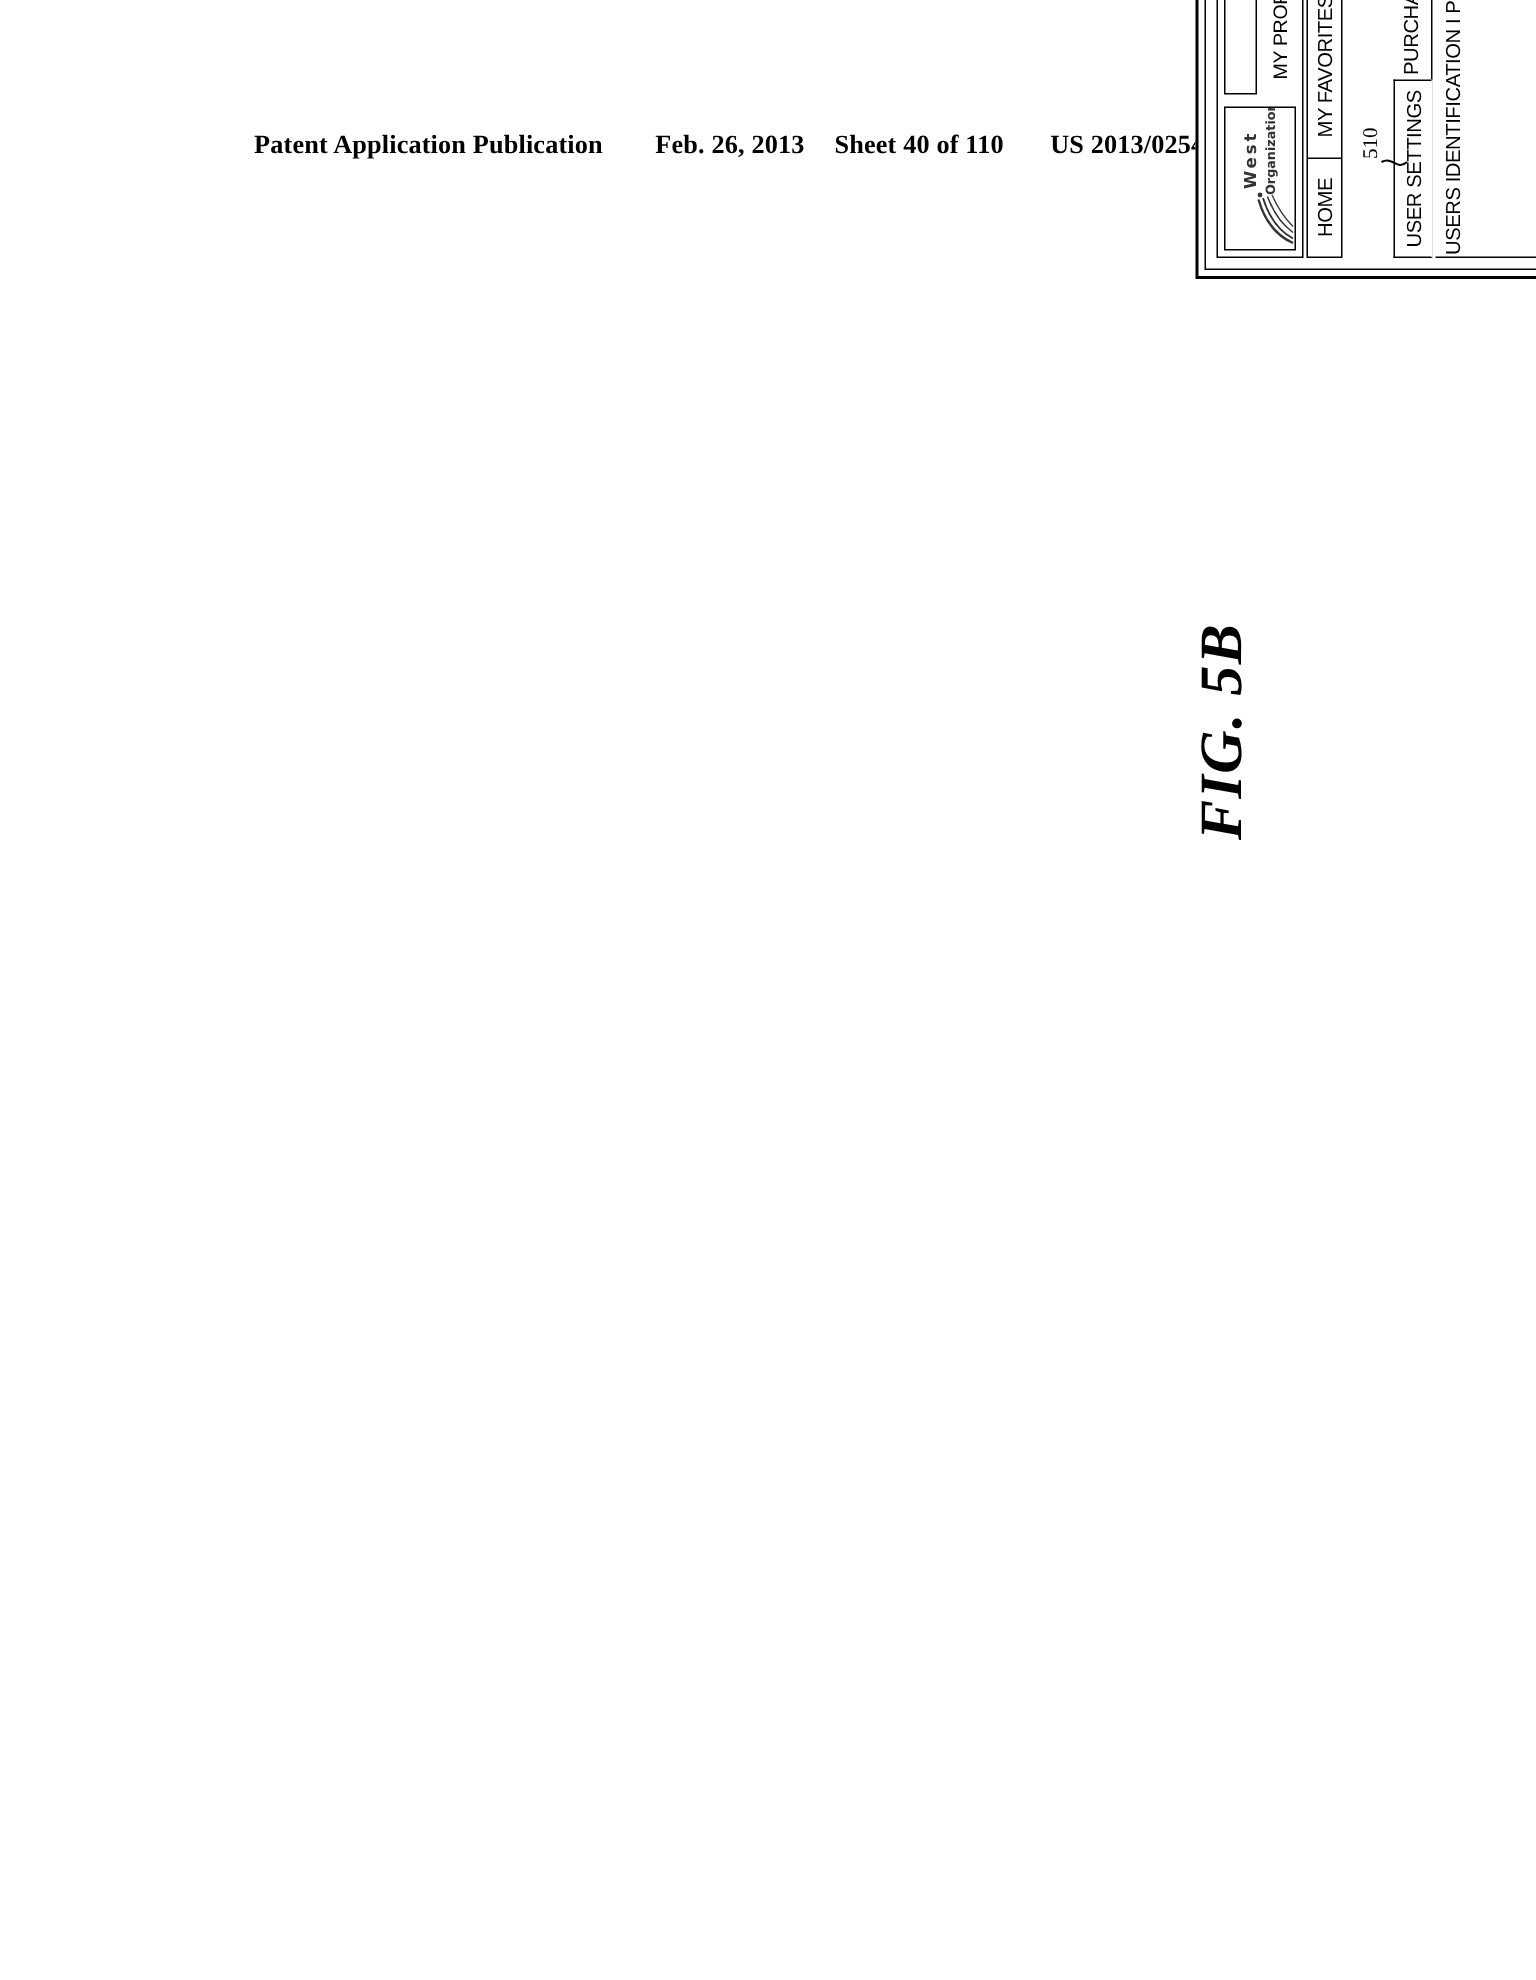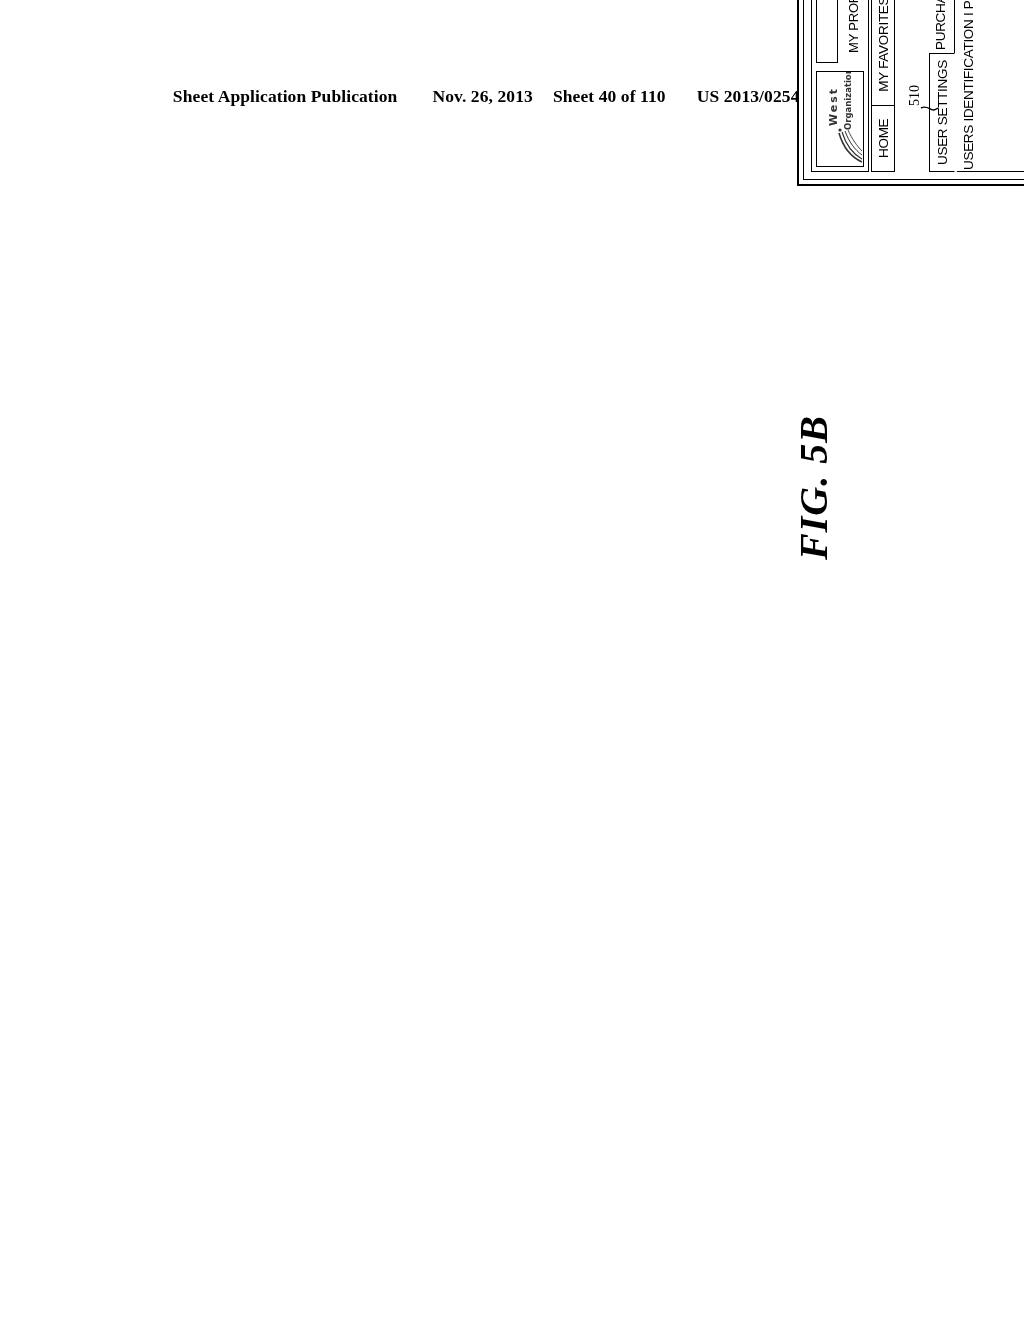--- a/index.html
+++ b/index.html
@@ -223,23 +223,23 @@
     letter-spacing: 1px;
     transform: rotate(-90deg);
     transform-origin: left top;
     white-space: nowrap;
   }
 </style>
 </head>
 <body>
 
 <div class="pat-header">
-  <span class="seg">Sheet Application Publication</span>
+  <span class="seg">Patent Application Publication</span>
   <span class="gap-a"></span>
-  <span class="seg">Nov. 26, 2013</span>
+  <span class="seg">Feb. 26, 2013</span>
   <span class="gap-b"></span>
   <span class="seg">Sheet 40 of 110</span>
   <span class="gap-c"></span>
   <span class="seg">US 2013/0254075 A1</span>
 </div>
 
 <div id="fig-stage">
 
   <div class="fig-frame-outer"></div>
   <div class="fig-frame-inner"></div>

